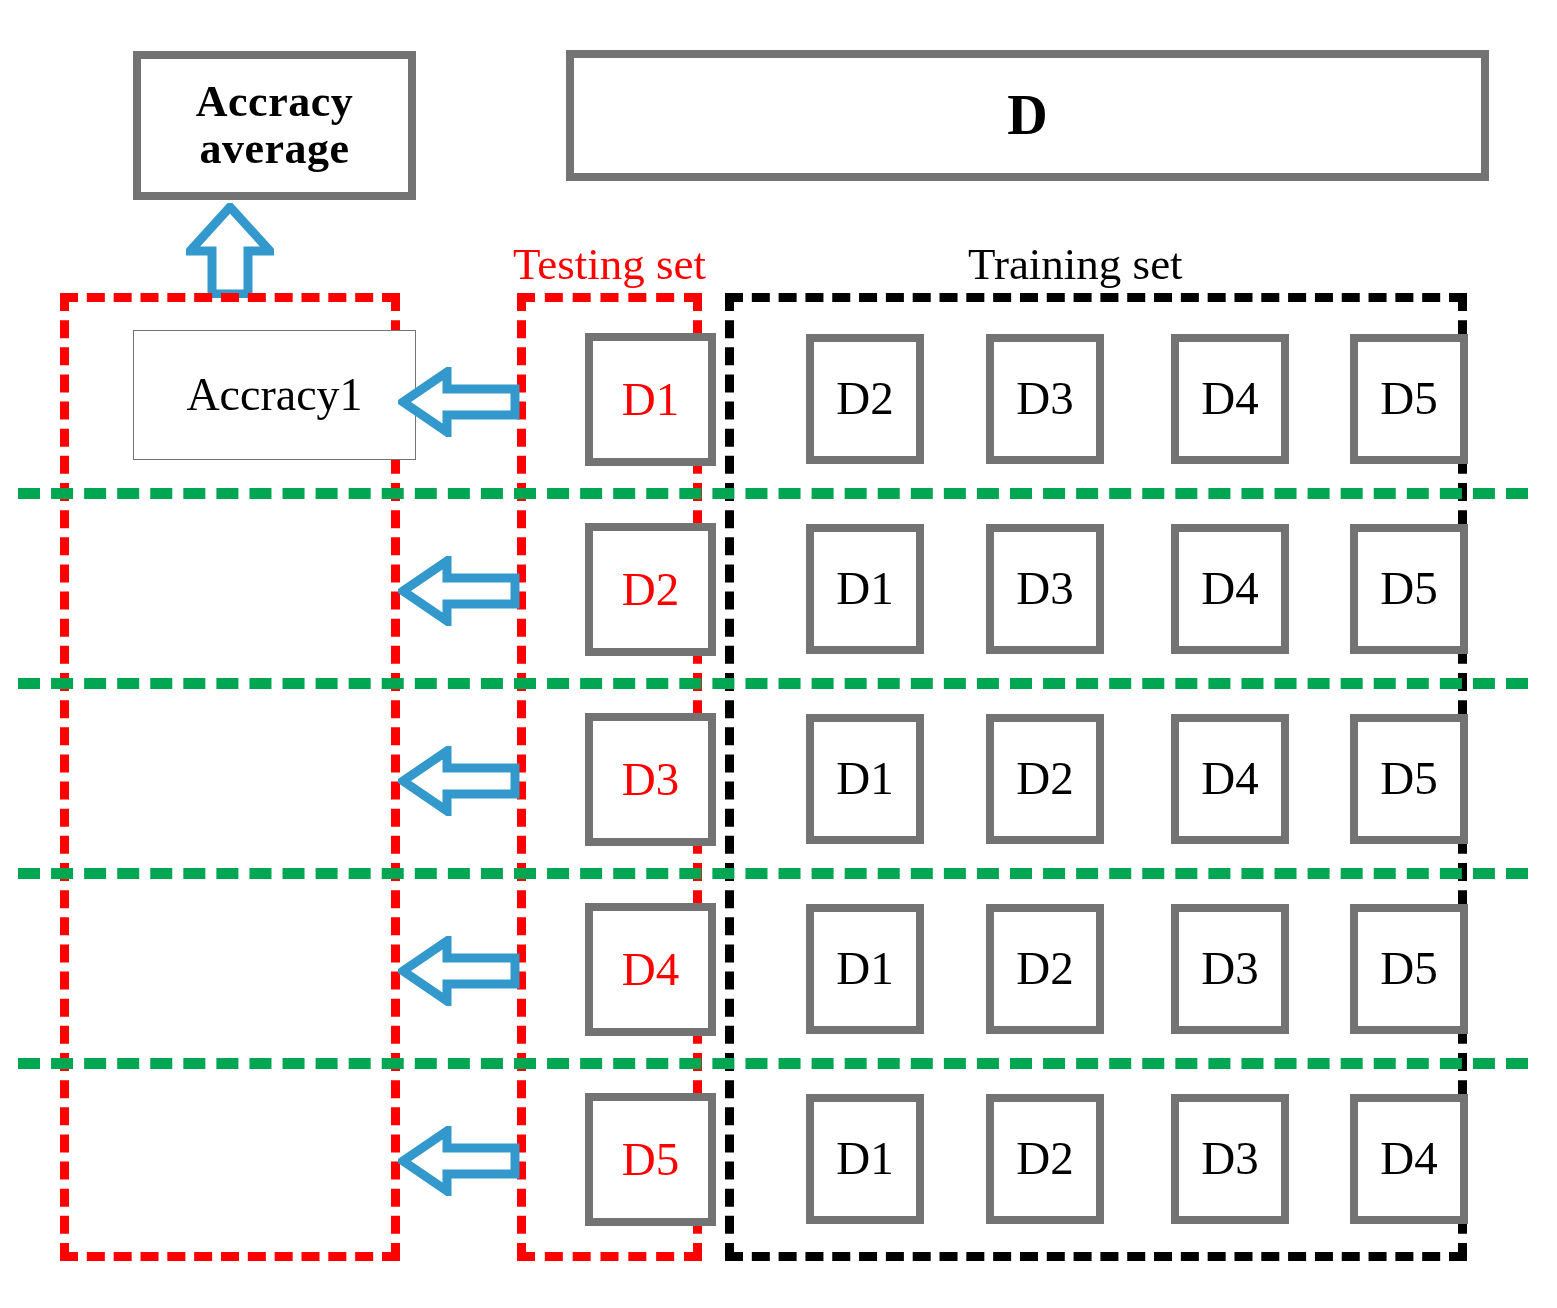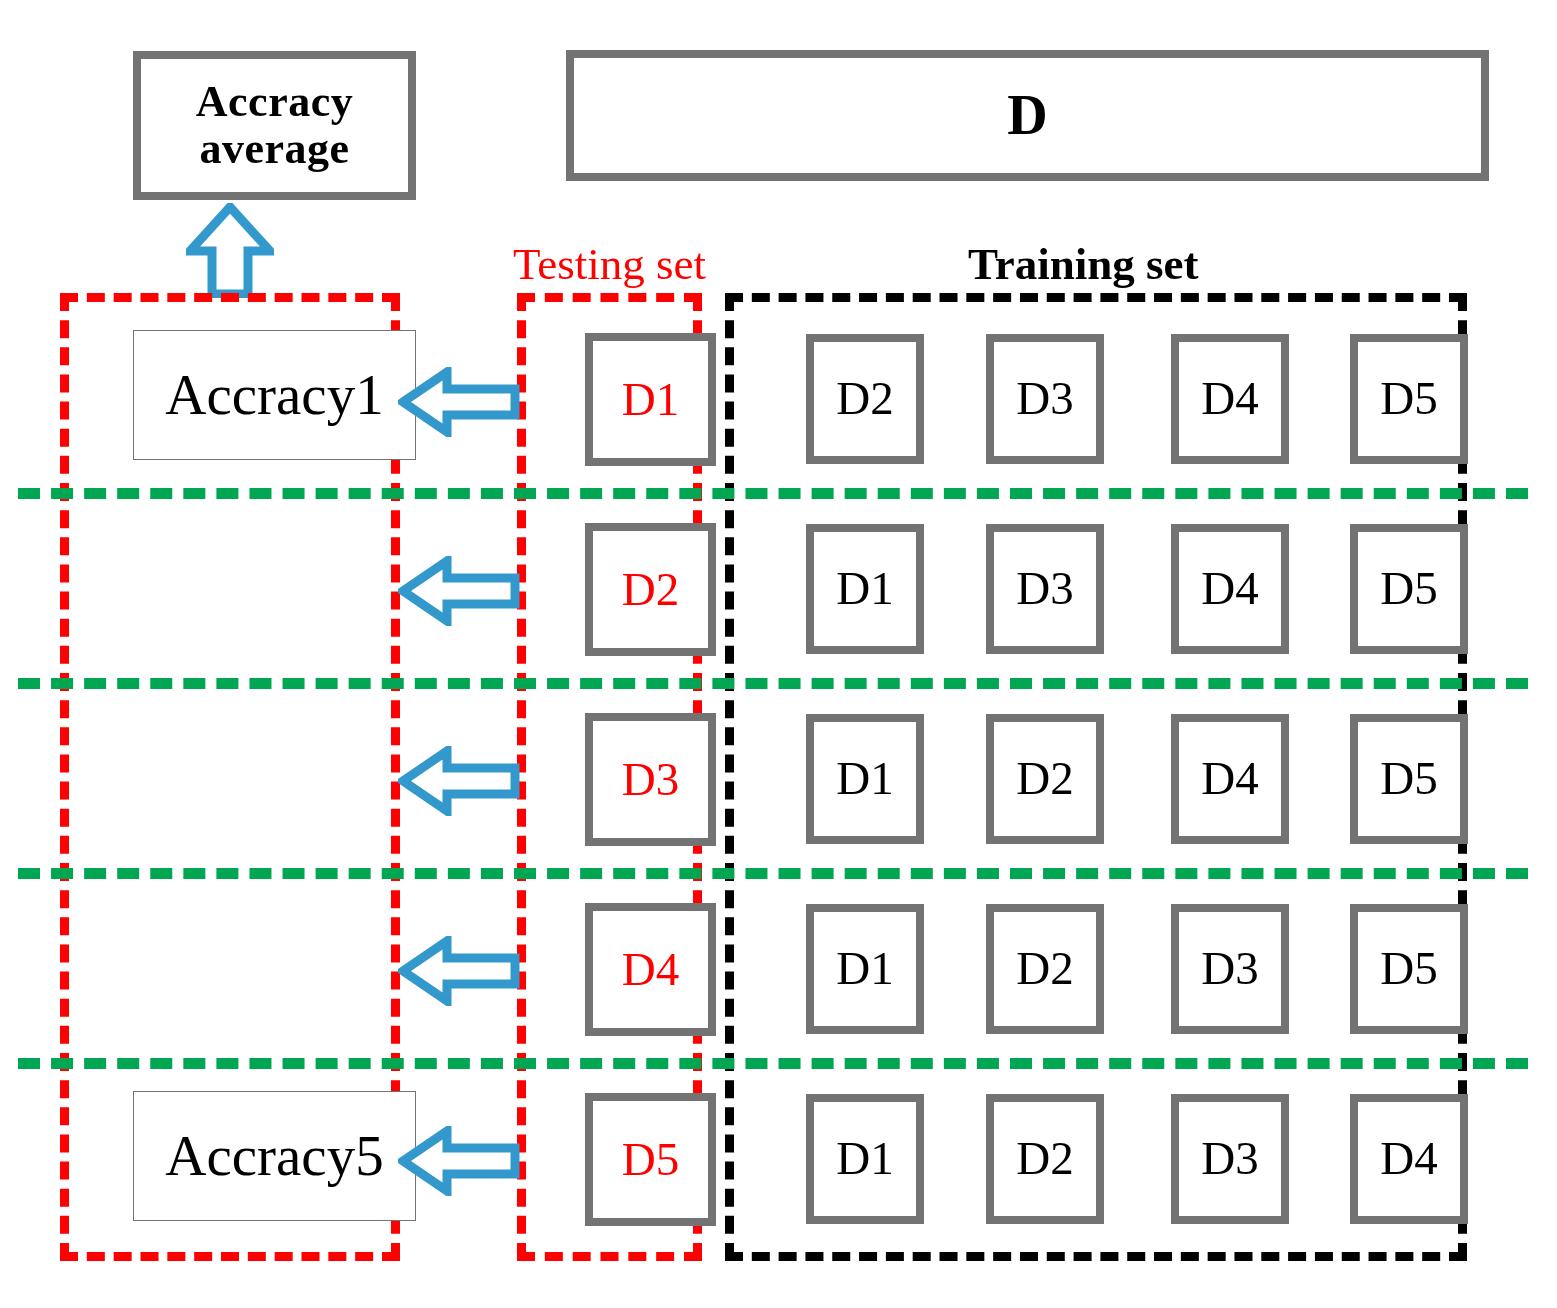--- a/index.html
+++ b/index.html
@@ -59,21 +59,21 @@
     letter-spacing: 0.5px;
   }
 
   
   .acc-box {
     left: 88px;
     width: 283px;
     height: 130px;
   }
   .acc-box .lbl {
-    font-size: 57px;
+    font-size: 46px;
     color: #000000;
   }
 
   
   .test-box {
     left: 540px;
     width: 131px;
     height: 133px;
     border-width: 8px;
   }
@@ -128,21 +128,20 @@
     font-size: 45px;
     white-space: nowrap;
   }
   #testing-caption {
     left: 513px; top: 238px;
     color: #ff0000;
   }
   #training-caption {
     left: 968px; top: 238px;
     color: #000000;
-    font-weight: bold;
   }
 
   
   .arrow-left { left: 398px; width: 122px; height: 70px; }
   #arrow-up   { left: 186px; top: 203px; width: 88px; height: 95px; }
   .arrow-svg  { display: block; width: 100%; height: 100%; }
 </style>
 </head>
 <body>
 
@@ -255,23 +254,20 @@
   <div class="abs solid-box train-box" style="left:941px; top:904px">
     <span class="lbl">D2</span>
   </div>
   <div class="abs solid-box train-box" style="left:1126px; top:904px">
     <span class="lbl">D3</span>
   </div>
   <div class="abs solid-box train-box" style="left:1305px; top:904px">
     <span class="lbl">D5</span>
   </div>
 
-  <div class="abs solid-box acc-box" style="top:1091px">
-    <span class="lbl">Accracy5</span>
-  </div>
   <div class="abs arrow-left" style="top:1126px">
     <svg class="arrow-svg" viewBox="0 0 122 70" preserveAspectRatio="none">
       <polygon points="5,35 49,5 49,22 117,22 117,48 49,48 49,65" fill="#ffffff" stroke="#3399cc" stroke-width="9" stroke-linejoin="miter"></polygon>
     </svg>
   </div>
   <div class="abs solid-box test-box" style="top:1093px">
     <span class="lbl">D5</span>
   </div>
   <div class="abs solid-box train-box" style="left:761px; top:1094px">
     <span class="lbl">D1</span>

